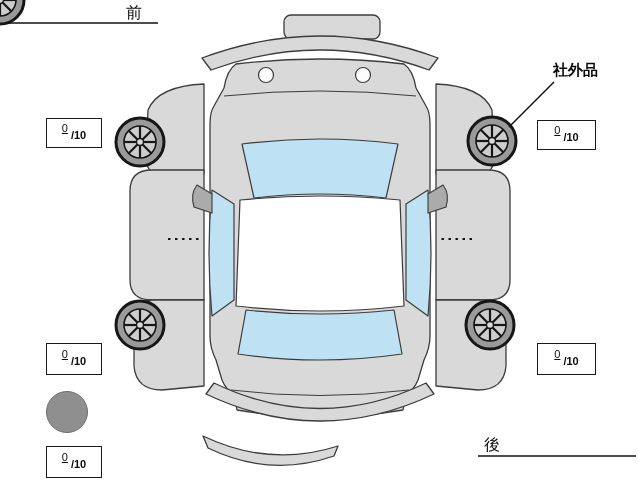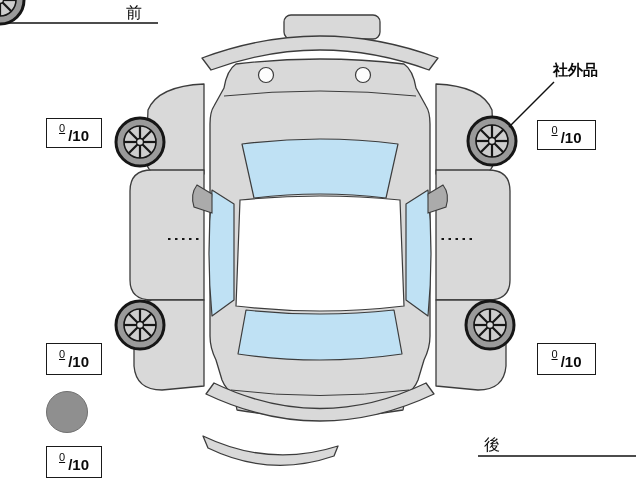--- a/index.html
+++ b/index.html
@@ -32,21 +32,21 @@
   .label-front { left:126px; top:3px;  font-size:16px; }
   .label-rear  { left:484px; top:435px; font-size:16px; }
   .label-aftermarket { left:553px; top:61px; font-size:15px; font-weight:bold; }
 
   .score-box {
     position:absolute; width:56px; height:30px;
     border:1.5px solid #1a1a1a; background:#ffffff;
     display:flex; align-items:center; justify-content:center;
   }
   .score-num { font-size:11px; text-decoration:underline; position:relative; top:-5px; margin-right:3px; }
-  .score-den { font-size:15px; font-weight:bold; position:relative; top:2px; }
+  .score-den { font-size:11px; font-weight:bold; position:relative; top:2px; }
 
   .pos-fl { left:46px;  top:118px; }
   .pos-fr { left:537px; top:120px; width:59px; }
   .pos-rl { left:46px;  top:343px; height:32px; }
   .pos-rr { left:537px; top:343px; width:59px; height:32px; }
   .pos-bl { left:46px;  top:446px; height:32px; }
 
   .circle-marker {
     position:absolute; left:46px; top:391px; width:42px; height:42px;
     border-radius:50%;

